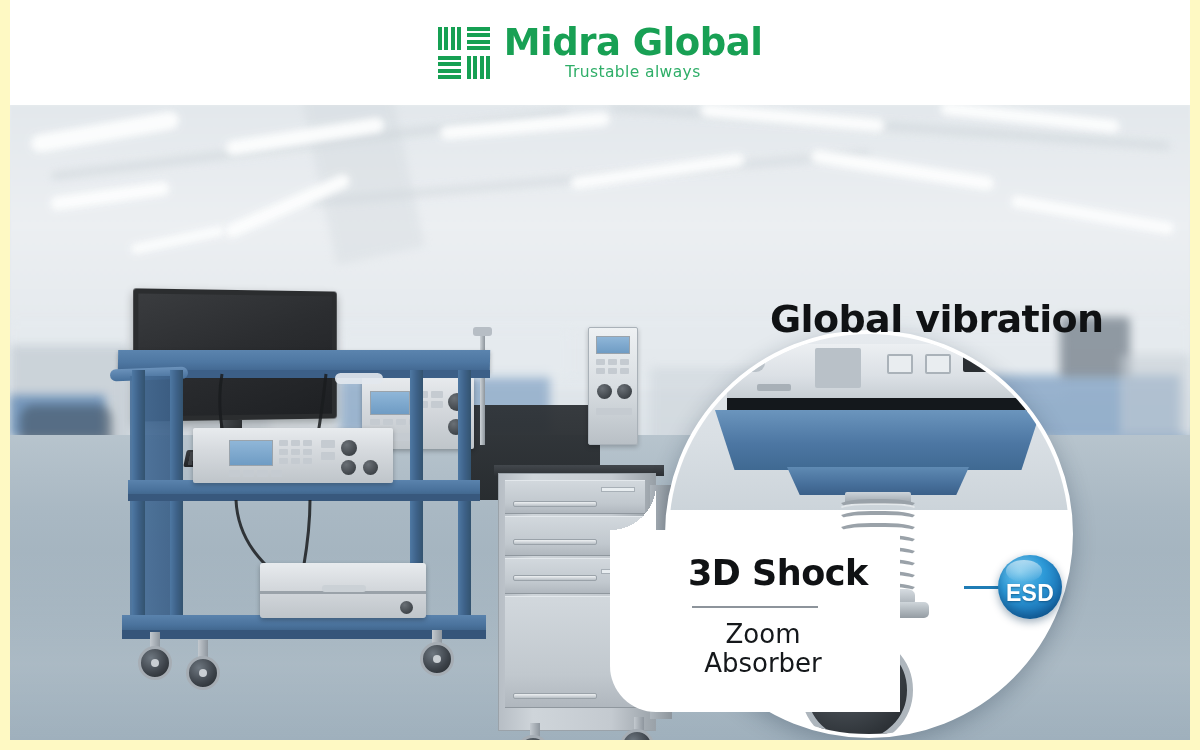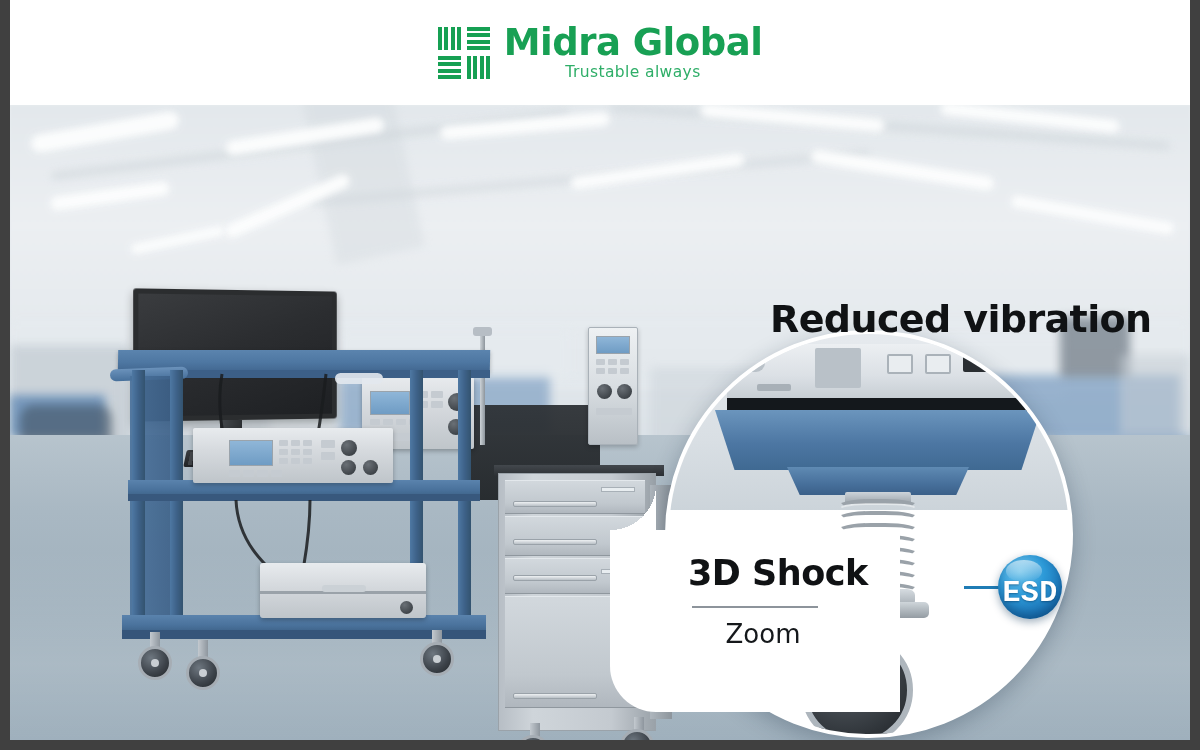--- a/index.html
+++ b/index.html
@@ -6,21 +6,21 @@
   html,body{ background:#fff; }
   body{
     width:1200px; height:750px; overflow:hidden;
     font-family:"Liberation Sans", sans-serif;
     position:relative;
   }
 
   
   .poster{
     position:absolute; inset:0;
-    background:#404040;
+    background:#fef9c3;
     padding:10px 10px 10px 10px;
   }
   .poster-inner{
     position:absolute; left:10px; top:0; right:10px; bottom:10px;
     background:#fff; overflow:hidden;
   }
 
   
   .header{
     position:absolute; left:0; top:0; width:100%; height:105px;
@@ -394,23 +394,23 @@
     display:flex; align-items:center; justify-content:center;
     box-shadow:0 3px 8px rgba(10,50,85,.4), inset 0 -5px 10px rgba(0,40,80,.35);
     position:relative;
   }
   .esd-ball::after{
     content:""; position:absolute; left:13%; top:8%;
     width:56%; height:34%; border-radius:50%;
     background:linear-gradient(180deg,rgba(255,255,255,.55),rgba(255,255,255,0));
   }
   .esd-text{
-    font-size:30px; font-weight:bold; color:#ffffff;
+    font-size:23px; font-weight:bold; color:#ffffff;
     letter-spacing:.3px; position:relative; z-index:2;
-    font-family:Liberation Mono, monospace;
+    font-family:Liberation Sans, sans-serif;
     text-shadow:0 1px 2px rgba(0,40,75,.45);
     margin-top:12px;
   }
 
   
   .callout{
     position:absolute; left:600px; top:425px; width:290px; height:182px;
     background:#ffffff;
     border-radius:0 0 0 46px;
     z-index:25;
@@ -643,21 +643,21 @@
       <div class="cab-side"></div>
       <div class="caster-stem" style="left:520px; top:618px;"></div>
       <div class="caster" style="left:506px; top:630px;">
         
       </div>
       <div class="caster-stem" style="left:624px; top:612px;"></div>
       <div class="caster" style="left:610px; top:624px;">
         
       </div>
 
-      <div class="vib-headline">Reduced vibration</div>
+      <div class="vib-headline">Global vibration</div>
 
       <div class="zoom-circle">
         <div class="zc-bg-top"></div>
         <div class="zc-bg-bot"></div>
 
         <div class="zc-instr">
           <div class="zc-instr-blk" style="left:12px; top:10px; width:26px; height:18px; border-radius:9px;"></div>
           <div class="zc-instr-blk" style="left:88px; top:4px;  width:46px; height:40px;"></div>
           <div class="zc-instr-blk" style="left:160px;top:10px; width:26px; height:20px; background:#e9edf0; border:2px solid #aab2b9;"></div>
           <div class="zc-instr-blk" style="left:198px;top:10px; width:26px; height:20px; background:#e9edf0; border:2px solid #aab2b9;"></div>
@@ -688,20 +688,21 @@
           <div class="zc-wheel-hub"></div>
         </div>
       </div>
 
       <div class="callout">
         <div class="callout-pad">
           <div class="callout-title">3D Shock</div>
           <div class="callout-rule"></div>
           <div class="callout-sub">
             <div>Zoom</div>
+            <div>Absorber</div>
           </div>
         </div>
       </div>
 
       <div class="esd-wrap">
         <div class="esd-line"></div>
         <div class="esd-ball">
           <span class="esd-text">ESD</span>
         </div>
       </div>

